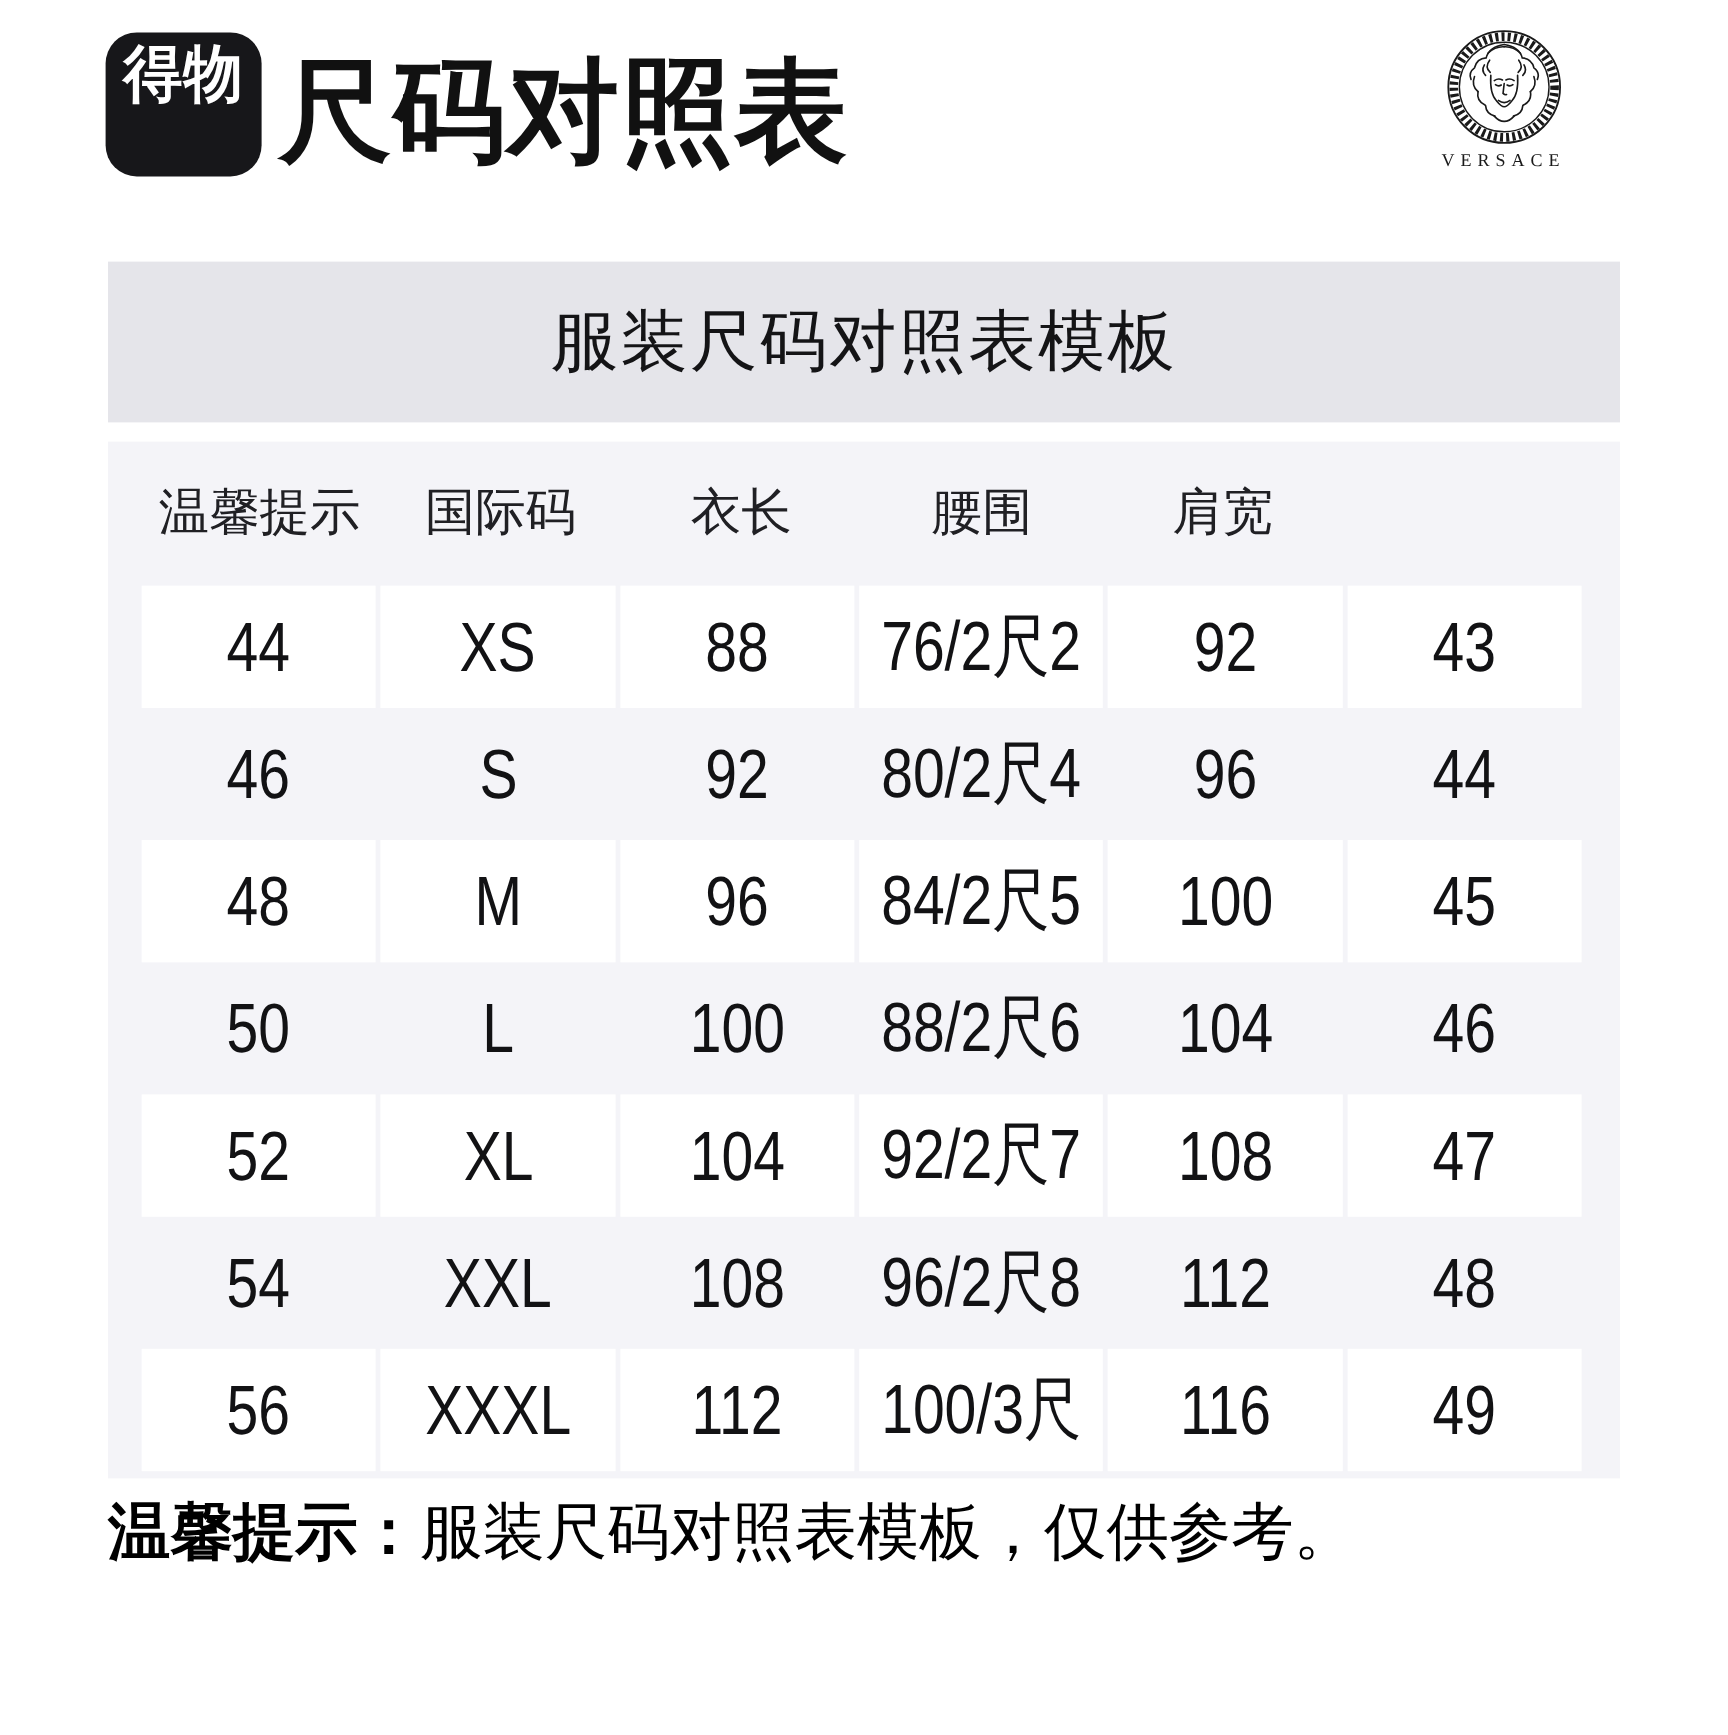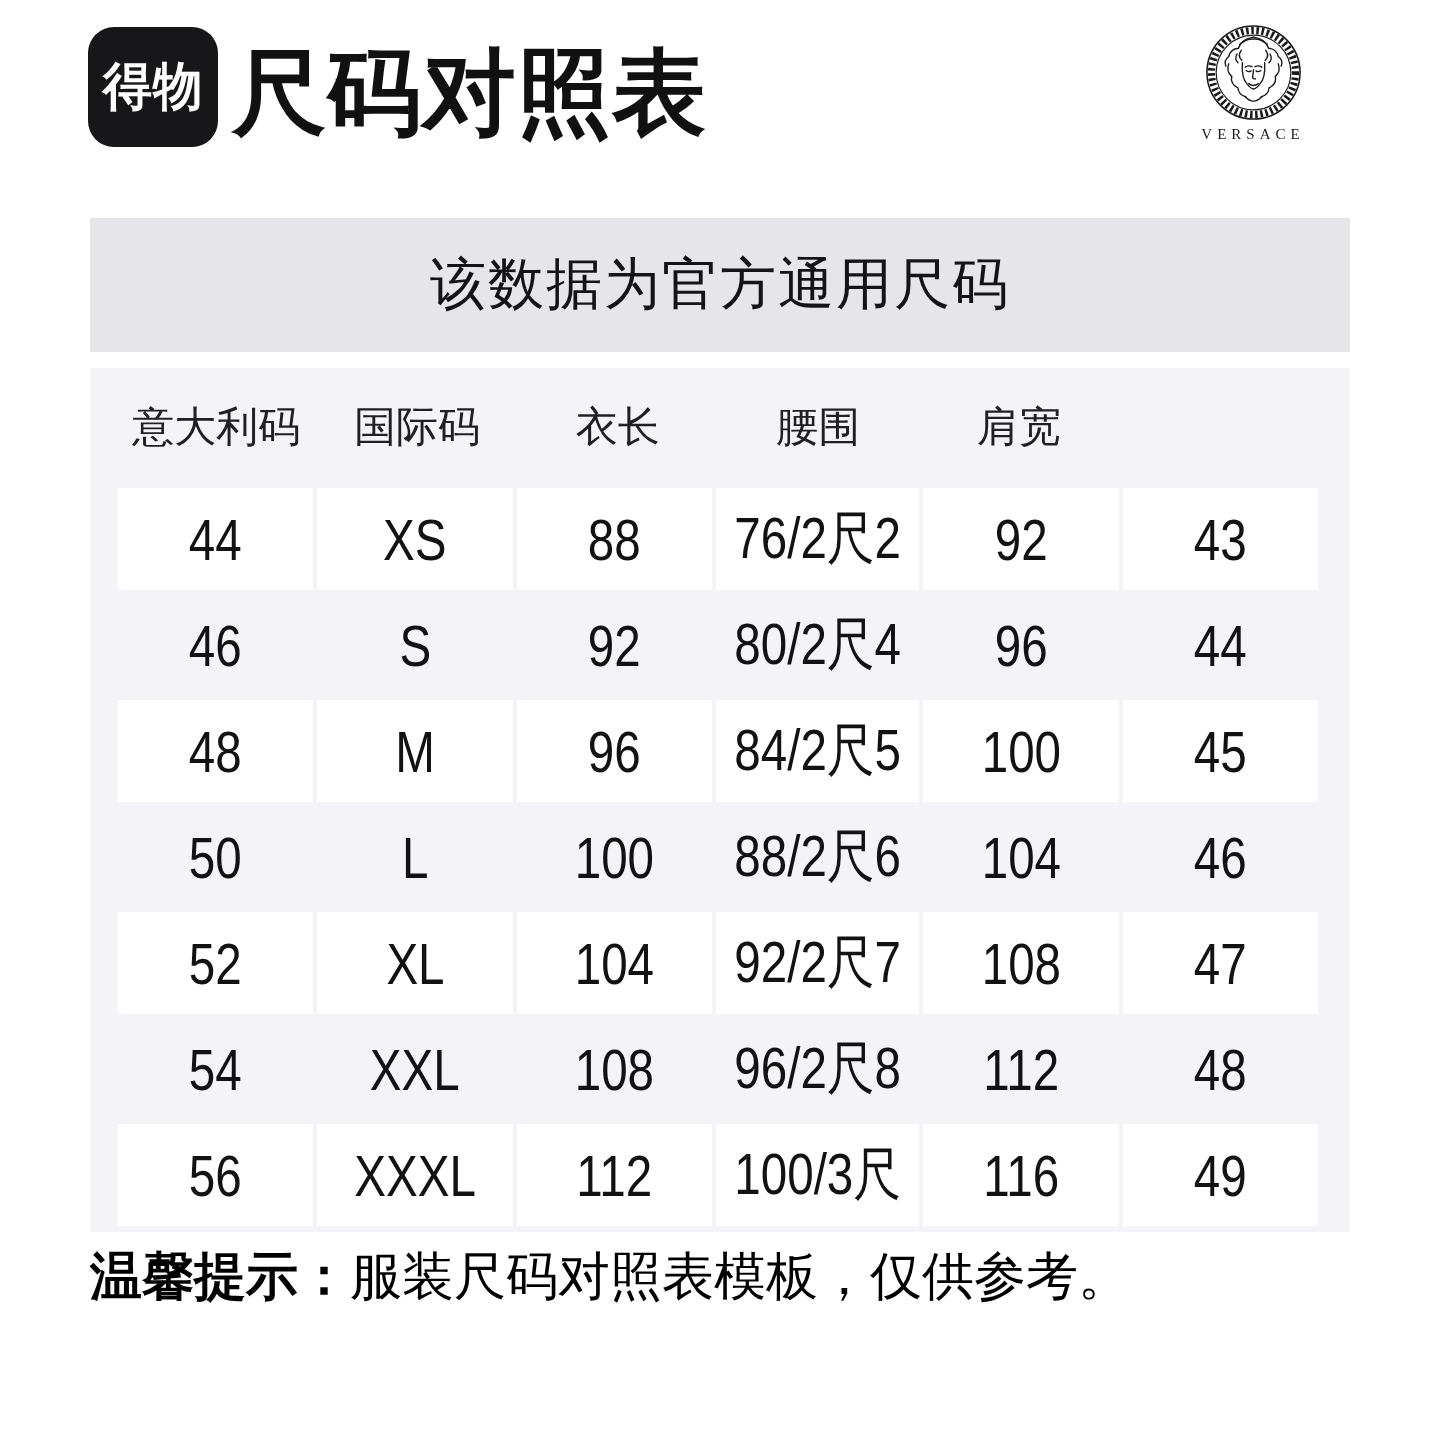--- a/index.html
+++ b/index.html
@@ -2,21 +2,21 @@
 <html><head>
 <meta charset="utf-8">
 <style>
   html,body { margin:0; padding:0; background:#ffffff; }
   body { width:1440px; height:1446px; font-family:"Liberation Sans","DejaVu Sans",sans-serif; color:#121214; }
   .page { position:relative; width:1440px; height:1446px; overflow:hidden; background:#ffffff; }
 
   
   .topbar { position:absolute; left:88px; top:26px; height:122px; display:flex; align-items:center; }
   .dewu-logo { width:130px; height:120px; background:#17171a; border-radius:26px;
-               display:flex; align-items:center; justify-content:center; }
+               display:flex; justify-content:center; }
   .dewu-logo span { color:#ffffff; font-size:52px; font-weight:700; letter-spacing:1px;
                     display:inline-block; transform:scaleX(0.95); }
   .page-title { margin-left:14px; font-size:94px; font-weight:600; color:#111111;
                 letter-spacing:1px; position:relative; top:6px; white-space:nowrap; }
 
   .versace { position:absolute; left:1199px; top:24px; width:108px; text-align:center; }
   .versace svg { display:block; margin:0 auto; }
   .versace-word { margin-top:5px; font-family:"Liberation Serif","DejaVu Serif",serif;
                   font-size:15px; letter-spacing:5px; color:#1a1a1a; white-space:nowrap; }
 
@@ -82,26 +82,26 @@
         <path d="M42.5 48 q2.5 2 5 0.3"></path>
         <path d="M57.5 48 q-2.5 2 -5 0.3"></path>
         <path d="M50 47 l-1 8.5 q1.5 1.5 3 1"></path>
         <path d="M45 61.5 q5 3.8 10 0"></path>
       </g>
     </svg>
     <div class="versace-word">VERSACE</div>
   </div>
 
   <div class="banner">
-    <span>该数据为官方通用尺码</span>
+    <span>服装尺码对照表模板</span>
   </div>
 
   <div class="size-table">
     <div class="thead" id="thead">
-        <div class="th"><span>意大利码</span></div>
+        <div class="th"><span>温馨提示</span></div>
         <div class="th"><span>国际码</span></div>
         <div class="th"><span>衣长</span></div>
         <div class="th"><span>腰围</span></div>
         <div class="th"><span>肩宽</span></div>
       </div>
     <div id="tbody">
         <div class="trow white">
           <div class="td">
             <span>44</span>
           </div>

